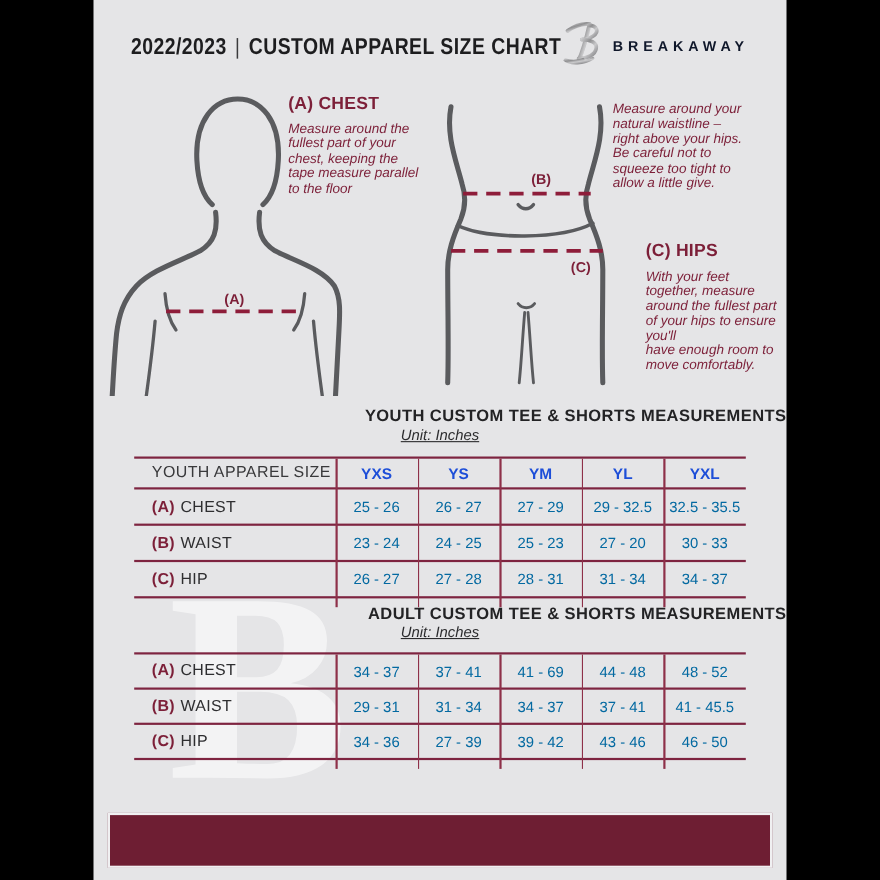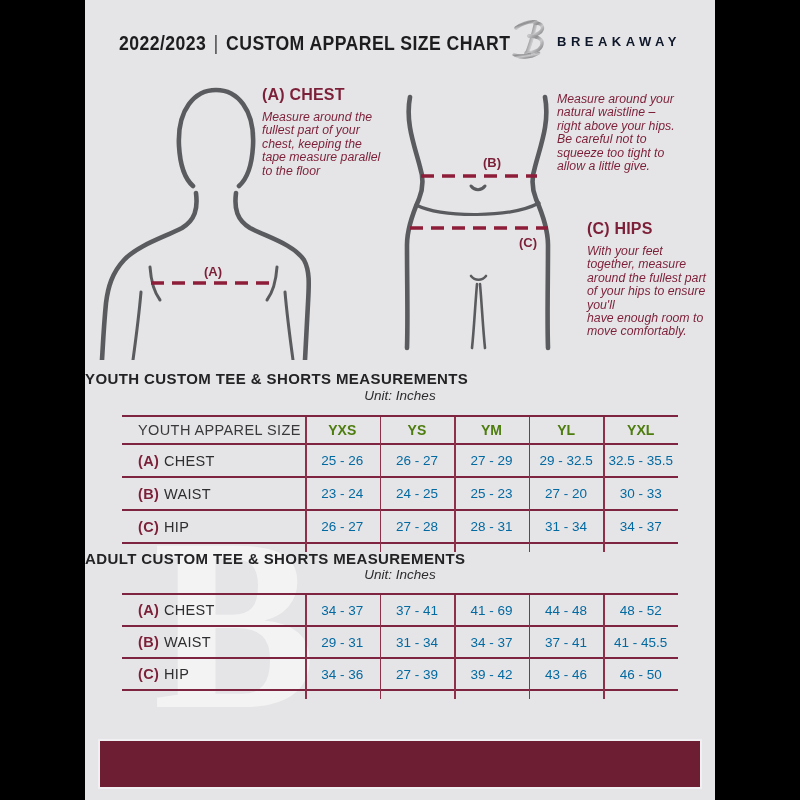--- a/index.html
+++ b/index.html
@@ -29,34 +29,34 @@
   .fig{position:absolute;}
   .guide-head{font-size:16px;font-weight:bold;color:var(--maroon);letter-spacing:.2px;}
   .guide-desc{margin-top:7px;font-size:12.3px;line-height:13.4px;font-style:italic;font-weight:500;
     color:var(--maroon);white-space:pre-line;}
   .gblock{position:absolute;}
   #gA{left:177px;top:86px;width:135px;}
   #gB{left:472px;top:86px;width:150px;}
   #gC{left:470px;top:220px;width:155px;margin-left:32px;}
 
   
-  .sec-title{position:absolute;left:0;width:100%;text-align:left;font-size:15px;font-weight:bold;
+  .sec-title{position:absolute;left:0;width:100%;text-align:right;font-size:15px;font-weight:bold;
     color:var(--ink);letter-spacing:.4px;}
   .sec-unit{position:absolute;left:0;width:100%;text-align:center;font-size:13.5px;font-style:italic;
-    color:#2c2c2e;}
+    color:#2c2c2e;text-decoration:underline;}
 
   
   .sz-table{position:absolute;left:37px;width:556px;border-top:2px solid var(--rule-h);}
   .t-row{display:grid;grid-template-columns:183px repeat(5,1fr);border-bottom:2px solid var(--rule-h);}
   .t-row.head{height:28px;}
   .t-row.data{height:33px;}
   #adult-table .t-row.head{height:26px;}
   #adult-table .t-row.data{height:32px;}
   .cell{display:flex;align-items:center;justify-content:center;font-size:13.5px;color:#0369a1;}
-  .cell.size{font-weight:bold;font-size:14px;color:#4d7c0f;}
+  .cell.size{font-weight:bold;font-size:14px;color:#1d4ed8;}
   .cell.lab{justify-content:flex-start;padding-left:16px;font-size:14.5px;letter-spacing:.4px;color:#39393b;}
   .cell.rowlab{justify-content:flex-start;padding-left:16px;font-size:14.5px;letter-spacing:.3px;color:#2e2e30;}
   .cell.rowlab b{color:var(--maroon);margin-right:5px;font-weight:bold;}
   .v-line{position:absolute;top:0;width:1.5px;height:calc(100% + 8px);background:var(--rule-v);}
 
   
   .watermark{position:absolute;left:68px;top:540px;font-family:"Liberation Serif",serif;font-weight:bold;
     font-size:245px;line-height:170px;color:rgba(255,255,255,.55);z-index:0;}
   .footer-bar{position:absolute;left:13px;top:739px;width:604px;height:50px;background:var(--bar);
     border:2px solid #f0f0f2;z-index:2;}

